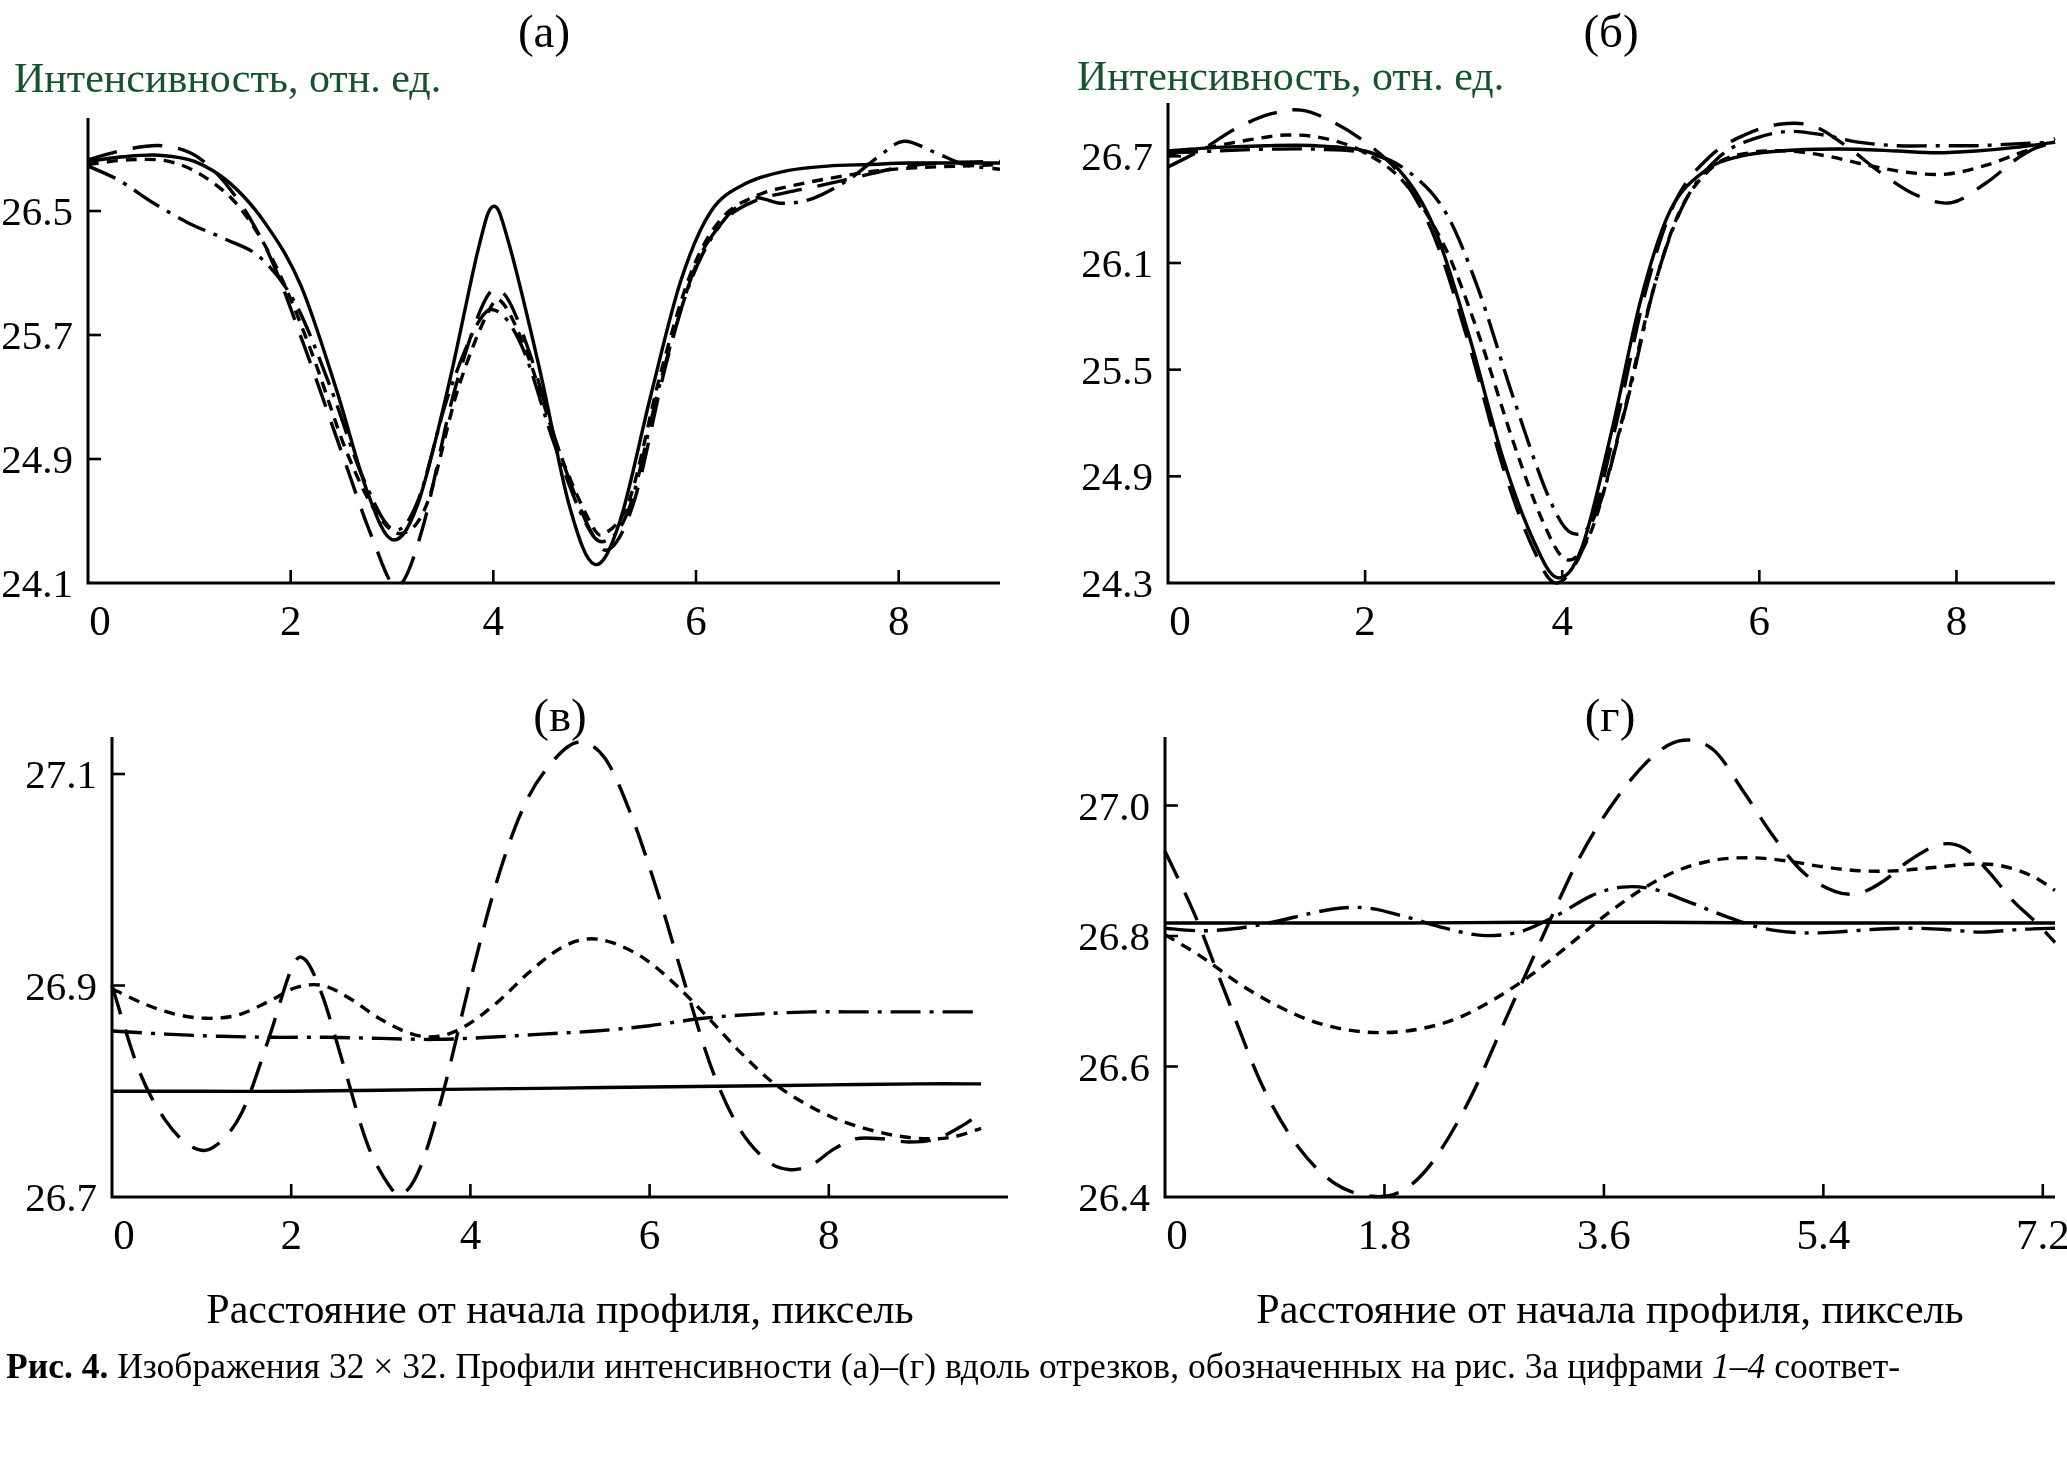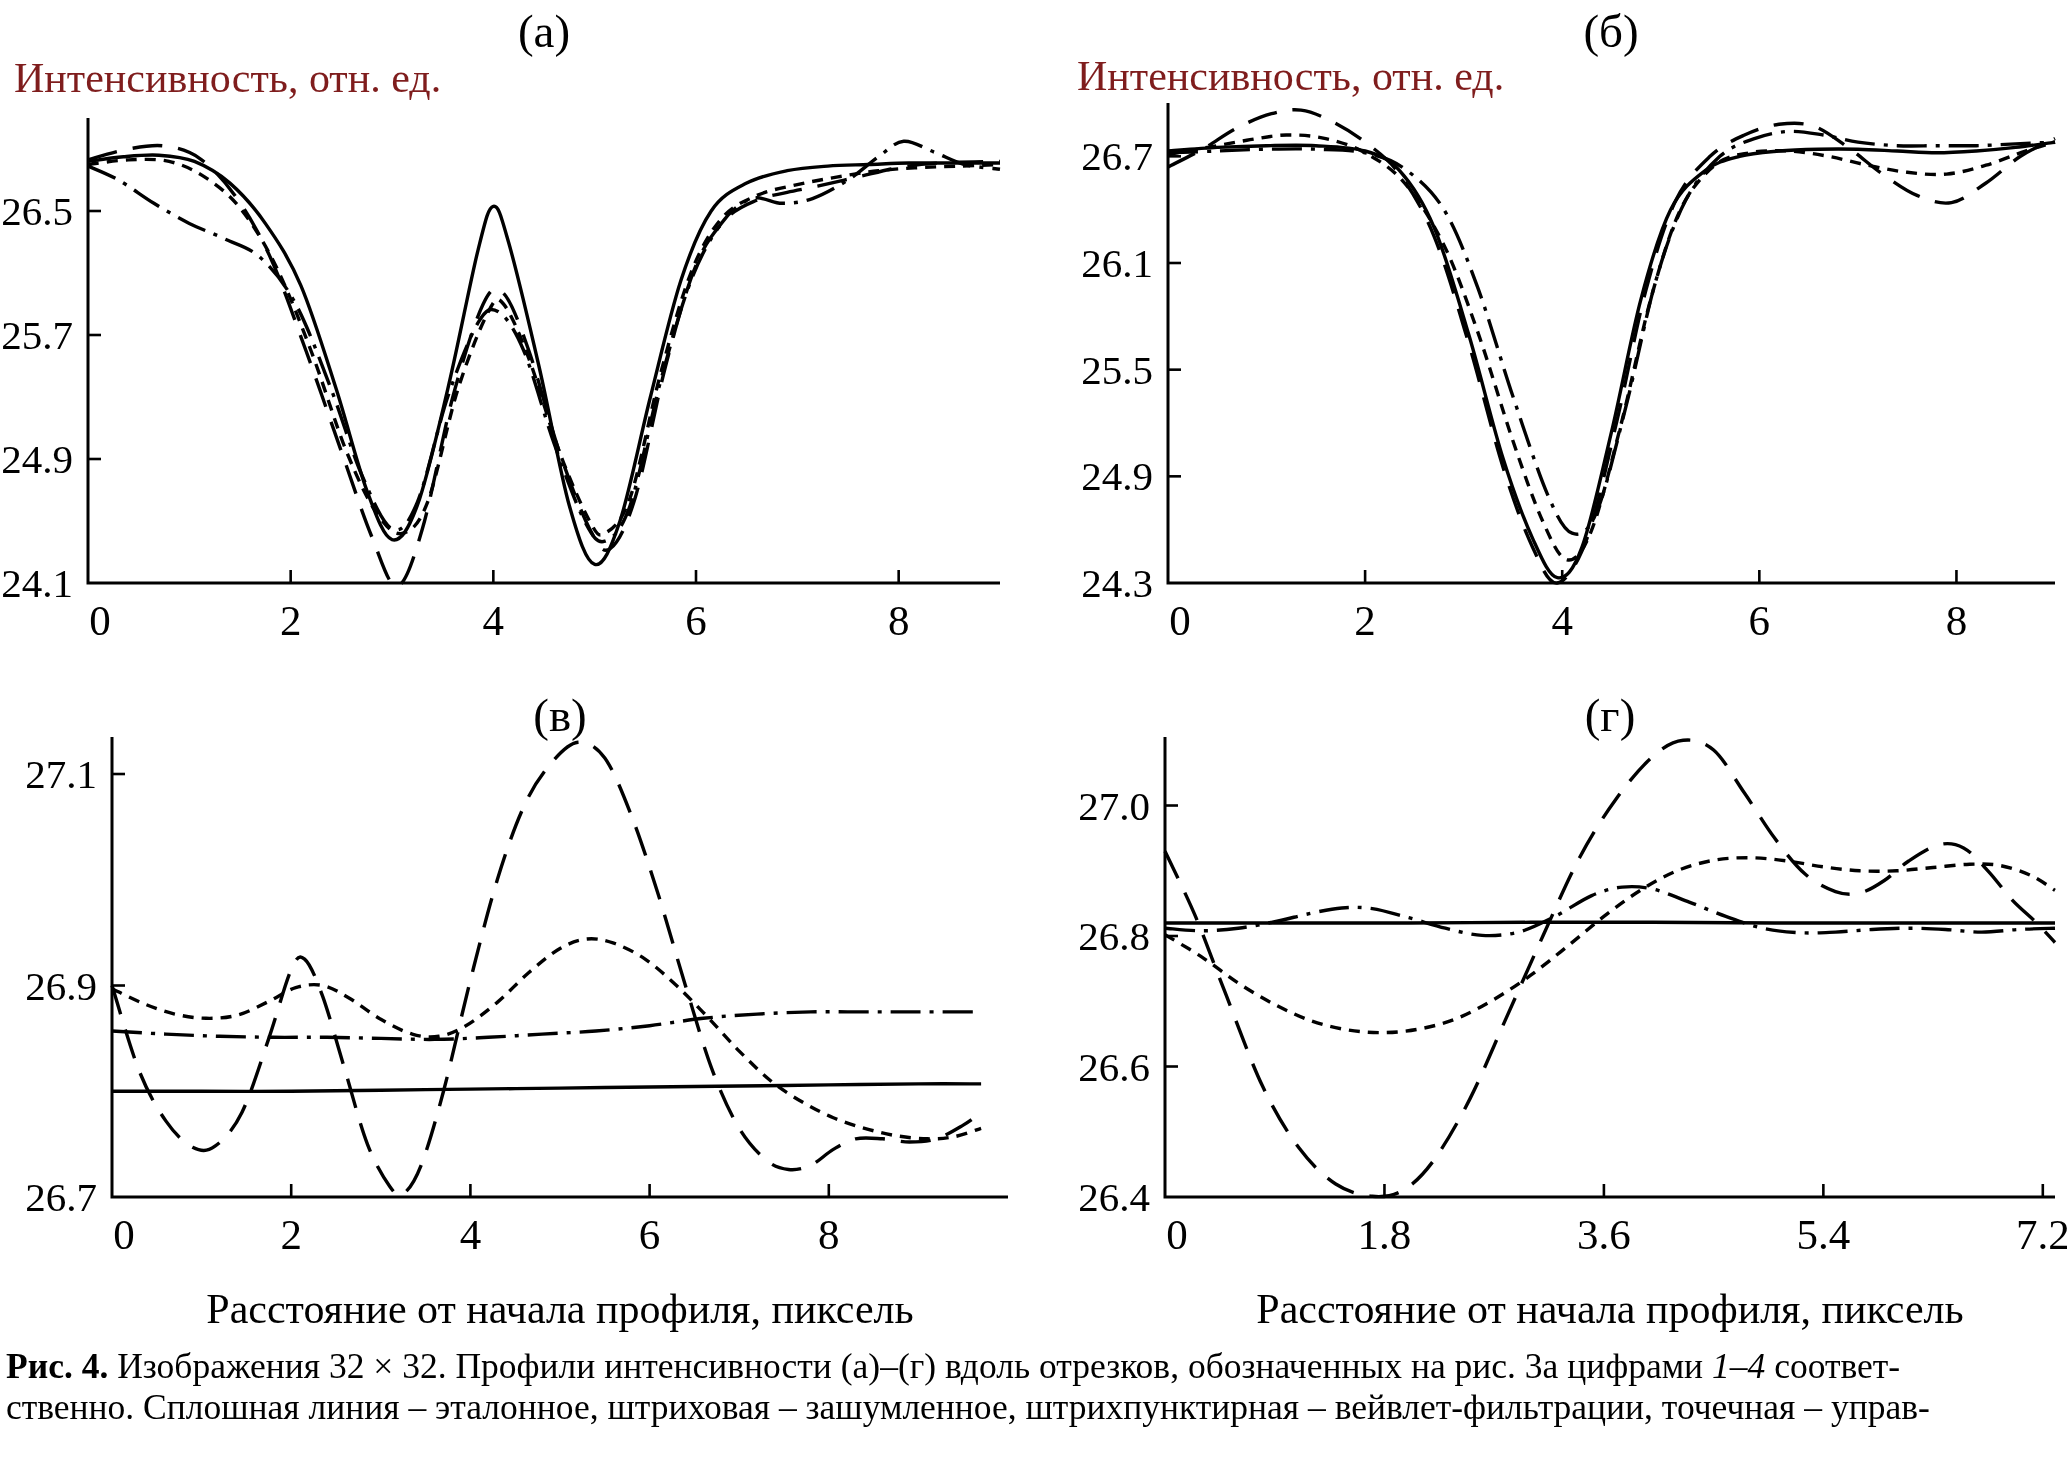--- a/index.html
+++ b/index.html
@@ -14,21 +14,21 @@
   .chart-title{
     position:absolute;
     width:400px;
     text-align:center;
     font-size:47px;
     color:#000;
   }
   .ylabel{
     position:absolute;
     font-size:42px;
-    color:#7f1d1d;
+    color:#14532d;
     white-space:nowrap;
   }
   .xlabel{
     position:absolute;
     width:900px;
     text-align:center;
     font-size:42px;
     color:#000;
     white-space:nowrap;
     margin-top:7px;
@@ -161,16 +161,15 @@
         <path d="M1165.0 928.2C1171.1 928.6 1189.4 930.8 1201.6 930.8C1213.8 930.8 1226.0 929.7 1238.2 928.2C1250.3 926.7 1262.5 924.2 1274.7 921.7C1286.9 919.2 1300.1 915.5 1311.3 913.2C1322.5 910.9 1331.6 908.7 1341.8 908.0C1351.9 907.2 1361.1 907.0 1372.3 908.6C1383.4 910.2 1396.6 914.5 1408.8 917.7C1421.0 921.0 1433.2 925.2 1445.4 928.2C1457.6 931.1 1469.8 934.7 1482.0 935.4C1494.2 936.0 1506.4 935.2 1518.6 932.1C1530.8 928.9 1542.9 922.5 1555.1 916.4C1567.3 910.3 1580.5 900.4 1591.7 895.6C1602.9 890.7 1612.0 888.2 1622.2 887.1C1632.4 886.0 1641.5 886.5 1652.7 889.0C1663.8 891.5 1677.1 897.5 1689.2 902.1C1701.4 906.6 1713.6 912.1 1725.8 916.4C1738.0 920.8 1750.2 925.5 1762.4 928.2C1774.6 930.9 1786.8 932.1 1799.0 932.7C1811.2 933.4 1823.4 932.6 1835.5 932.1C1847.7 931.5 1859.9 930.1 1872.1 929.5C1884.3 928.8 1896.5 928.2 1908.7 928.2C1920.9 928.2 1933.1 928.8 1945.3 929.5C1957.5 930.1 1969.7 932.1 1981.8 932.1C1994.0 932.1 2006.2 930.1 2018.4 929.5C2030.6 928.8 2048.9 928.4 2055.0 928.2" fill="none" stroke="#000000" stroke-width="3.4" stroke-linecap="butt" stroke-dasharray="30 9 4 9"></path>
         <path d="M1165.0 934.7C1171.1 938.4 1189.4 948.8 1201.6 956.9C1213.8 964.9 1226.0 975.0 1238.2 983.0C1250.3 990.9 1262.5 998.2 1274.7 1004.5C1286.9 1010.8 1299.1 1016.6 1311.3 1020.8C1323.5 1025.1 1335.7 1028.0 1347.9 1030.0C1360.1 1031.9 1372.3 1032.8 1384.5 1032.6C1396.6 1032.4 1408.8 1031.1 1421.0 1028.7C1433.2 1026.3 1445.4 1023.1 1457.6 1018.2C1469.8 1013.3 1482.0 1006.5 1494.2 999.3C1506.4 992.1 1518.6 984.0 1530.8 975.2C1542.9 966.3 1555.1 956.2 1567.3 946.4C1579.5 936.7 1591.7 925.8 1603.9 916.4C1616.1 907.1 1628.3 897.9 1640.5 890.3C1652.7 882.7 1664.9 875.8 1677.1 870.8C1689.2 865.8 1701.4 862.5 1713.6 860.3C1725.8 858.1 1738.0 857.6 1750.2 857.7C1762.4 857.8 1774.6 859.4 1786.8 861.0C1799.0 862.5 1811.2 865.2 1823.4 866.8C1835.5 868.5 1847.7 870.1 1859.9 870.8C1872.1 871.4 1884.3 871.3 1896.5 870.8C1908.7 870.2 1920.9 868.6 1933.1 867.5C1945.3 866.4 1958.5 864.6 1969.7 864.2C1980.8 863.9 1990.0 863.7 2000.1 865.5C2010.3 867.4 2021.5 871.2 2030.6 875.3C2039.8 879.5 2050.9 887.8 2055.0 890.3" fill="none" stroke="#000000" stroke-width="3.4" stroke-linecap="butt" stroke-dasharray="11 8"></path>
       </g>
     </svg>
 
   <div class="xlabel" style="left:110px;top:1278px;">Расстояние от начала профиля, пиксель</div>
   <div class="xlabel" style="left:1160px;top:1278px;">Расстояние от начала профиля, пиксель</div>
 
   <div class="caption">
     <div class="cap-line"><b>Рис. 4.</b><span> Изображения 32 × 32. Профили интенсивности (а)–(г) вдоль отрезков, обозначенных на рис. 3а цифрами </span><i>1–4</i><span> соответ-</span></div>
-    <div class="cap-line">ственно. Сплошная линия – эталонное, штриховая – зашумленное, штрихпунктирная – вейвлет-фильтрации, точечная – управ-</div>
   </div>
 
 </div>
 
 </body></html>

